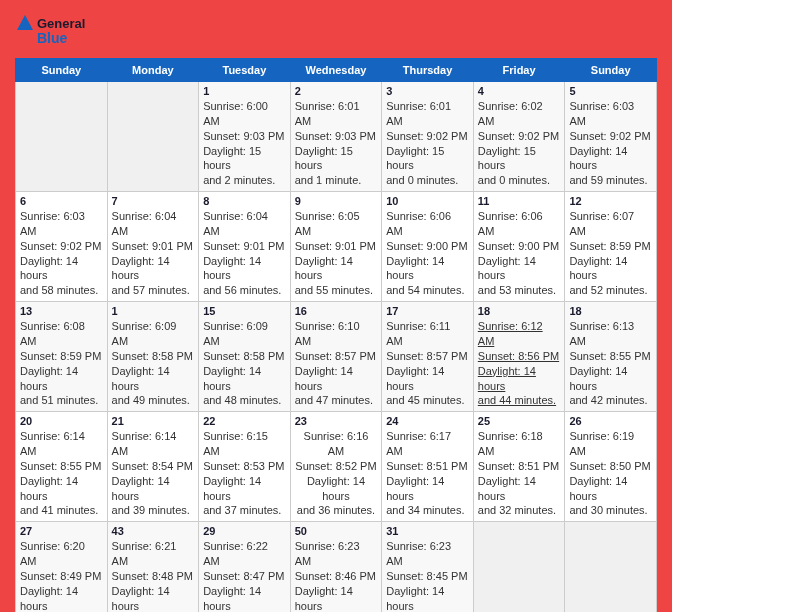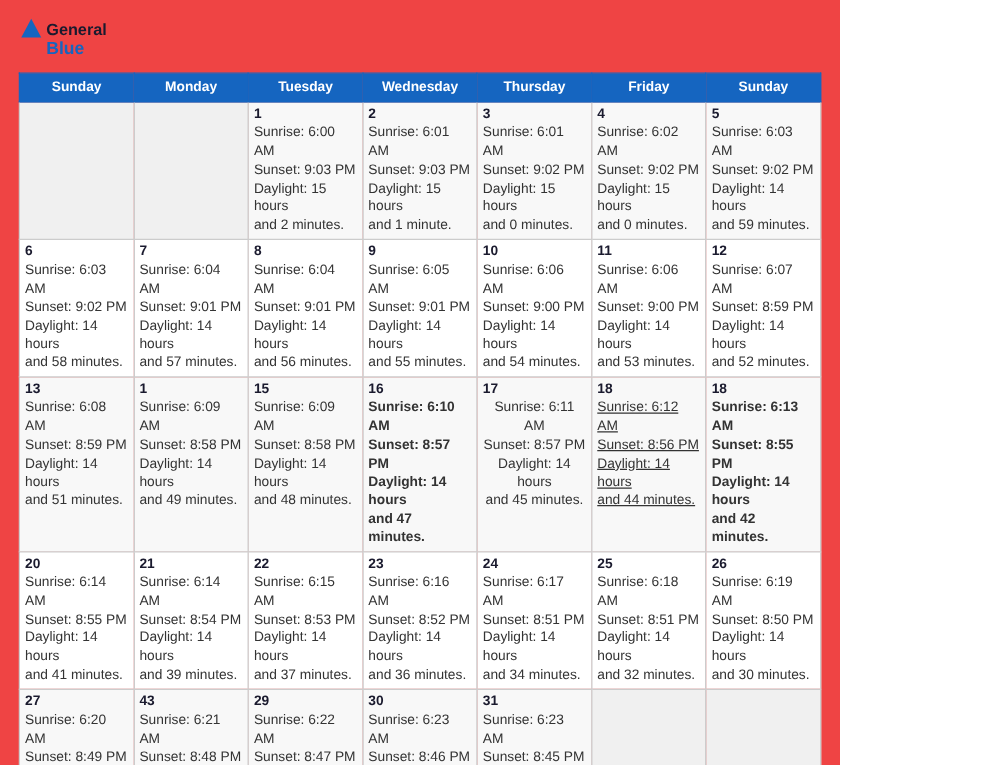--- a/index.html
+++ b/index.html
@@ -221,42 +221,42 @@
           </td>
           <td>
             <span class="day-num">15</span>
             <div class="cell-text" style="white-space: pre-line;">Sunrise: 6:09 AM
 Sunset: 8:58 PM
 Daylight: 14 hours
 and 48 minutes.</div>
           </td>
           <td>
             <span class="day-num">16</span>
-            <div class="cell-text" style="white-space: pre-line; font-weight: bold;">Sunrise: 6:10 AM
+            <div class="cell-text" style="white-space: pre-line;">Sunrise: 6:10 AM
 Sunset: 8:57 PM
 Daylight: 14 hours
 and 47 minutes.</div>
           </td>
           <td>
             <span class="day-num">17</span>
-            <div class="cell-text" style="white-space: pre-line; text-align: center;">Sunrise: 6:11 AM
+            <div class="cell-text" style="white-space: pre-line;">Sunrise: 6:11 AM
 Sunset: 8:57 PM
 Daylight: 14 hours
 and 45 minutes.</div>
           </td>
           <td>
             <span class="day-num">18</span>
             <div class="cell-text" style="white-space: pre-line; text-decoration: underline;">Sunrise: 6:12 AM
 Sunset: 8:56 PM
 Daylight: 14 hours
 and 44 minutes.</div>
           </td>
           <td>
             <span class="day-num">18</span>
-            <div class="cell-text" style="white-space: pre-line; font-weight: bold;">Sunrise: 6:13 AM
+            <div class="cell-text" style="white-space: pre-line;">Sunrise: 6:13 AM
 Sunset: 8:55 PM
 Daylight: 14 hours
 and 42 minutes.</div>
           </td>
         </tr>
         <tr>
           <td>
             <span class="day-num">20</span>
             <div class="cell-text" style="white-space: pre-line;">Sunrise: 6:14 AM
 Sunset: 8:55 PM
@@ -272,21 +272,21 @@
           </td>
           <td>
             <span class="day-num">22</span>
             <div class="cell-text" style="white-space: pre-line;">Sunrise: 6:15 AM
 Sunset: 8:53 PM
 Daylight: 14 hours
 and 37 minutes.</div>
           </td>
           <td>
             <span class="day-num">23</span>
-            <div class="cell-text" style="white-space: pre-line;">Sunrise: 6:16 AM
+            <div class="cell-text" style="white-space: pre-line; text-align: center;">Sunrise: 6:16 AM
 Sunset: 8:52 PM
 Daylight: 14 hours
 and 36 minutes.</div>
           </td>
           <td>
             <span class="day-num">24</span>
             <div class="cell-text" style="white-space: pre-line;">Sunrise: 6:17 AM
 Sunset: 8:51 PM
 Daylight: 14 hours
 and 34 minutes.</div>
@@ -322,21 +322,21 @@
 and 27 minutes.</div>
           </td>
           <td>
             <span class="day-num">29</span>
             <div class="cell-text" style="white-space: pre-line;">Sunrise: 6:22 AM
 Sunset: 8:47 PM
 Daylight: 14 hours
 and 25 minutes.</div>
           </td>
           <td>
-            <span class="day-num">30</span>
+            <span class="day-num">50</span>
             <div class="cell-text" style="white-space: pre-line;">Sunrise: 6:23 AM
 Sunset: 8:46 PM
 Daylight: 14 hours
 and 23 minutes.</div>
           </td>
           <td>
             <span class="day-num">31</span>
             <div class="cell-text" style="white-space: pre-line;">Sunrise: 6:23 AM
 Sunset: 8:45 PM
 Daylight: 14 hours

